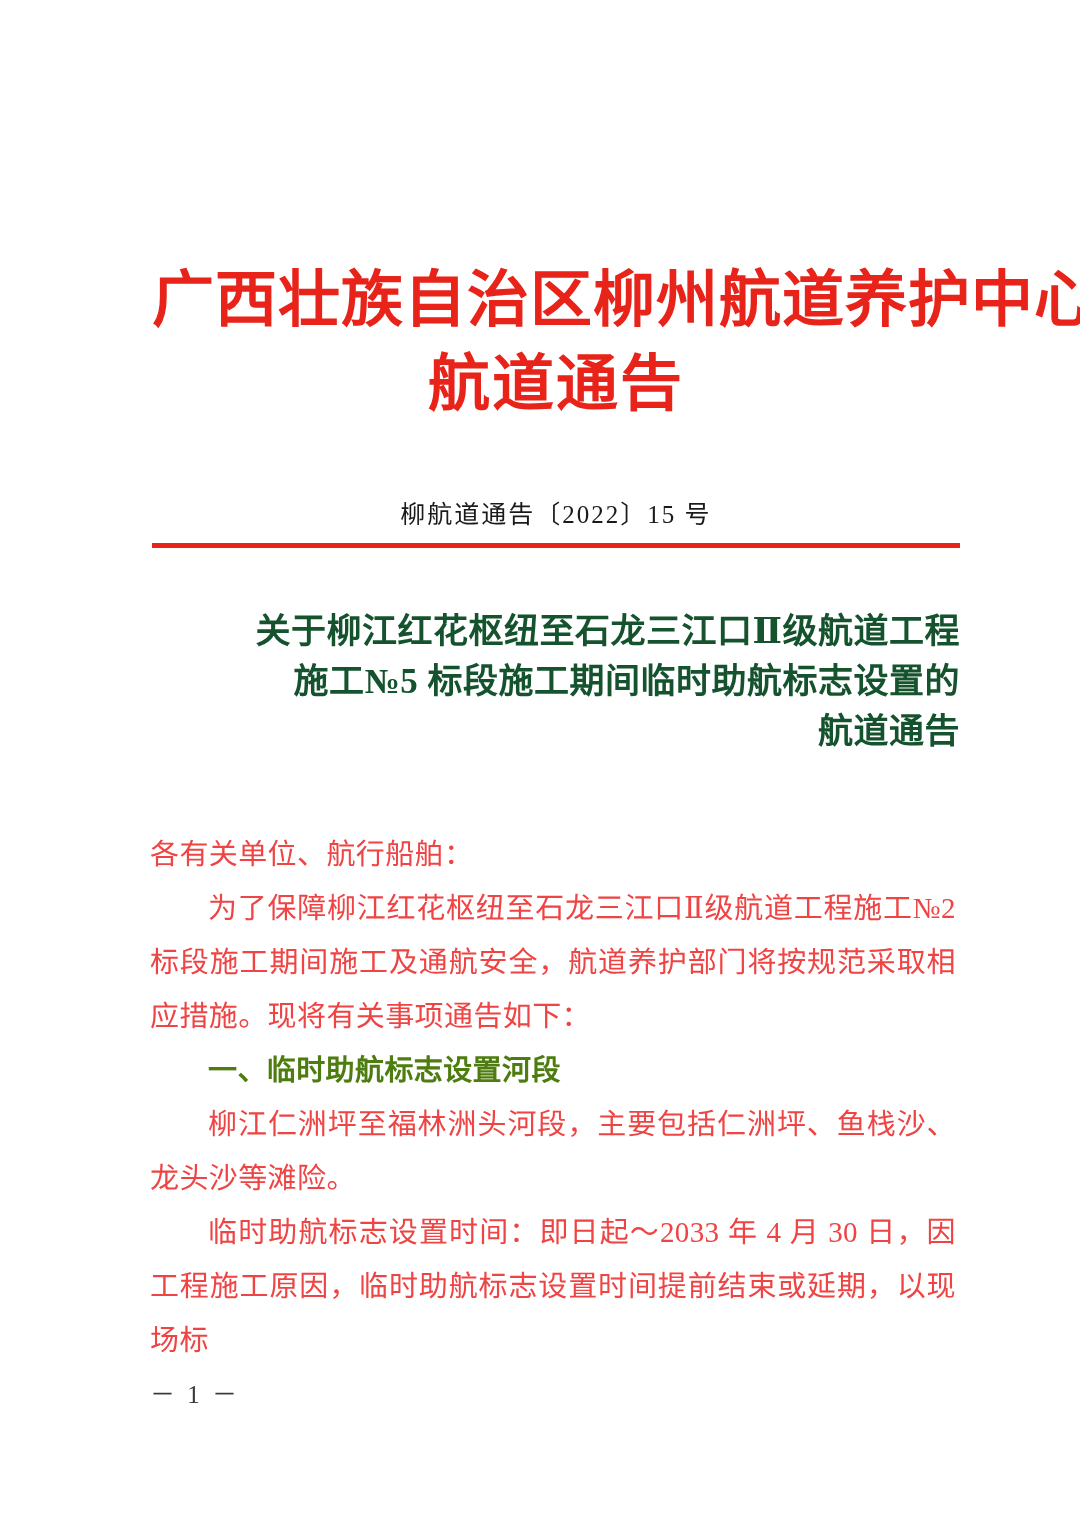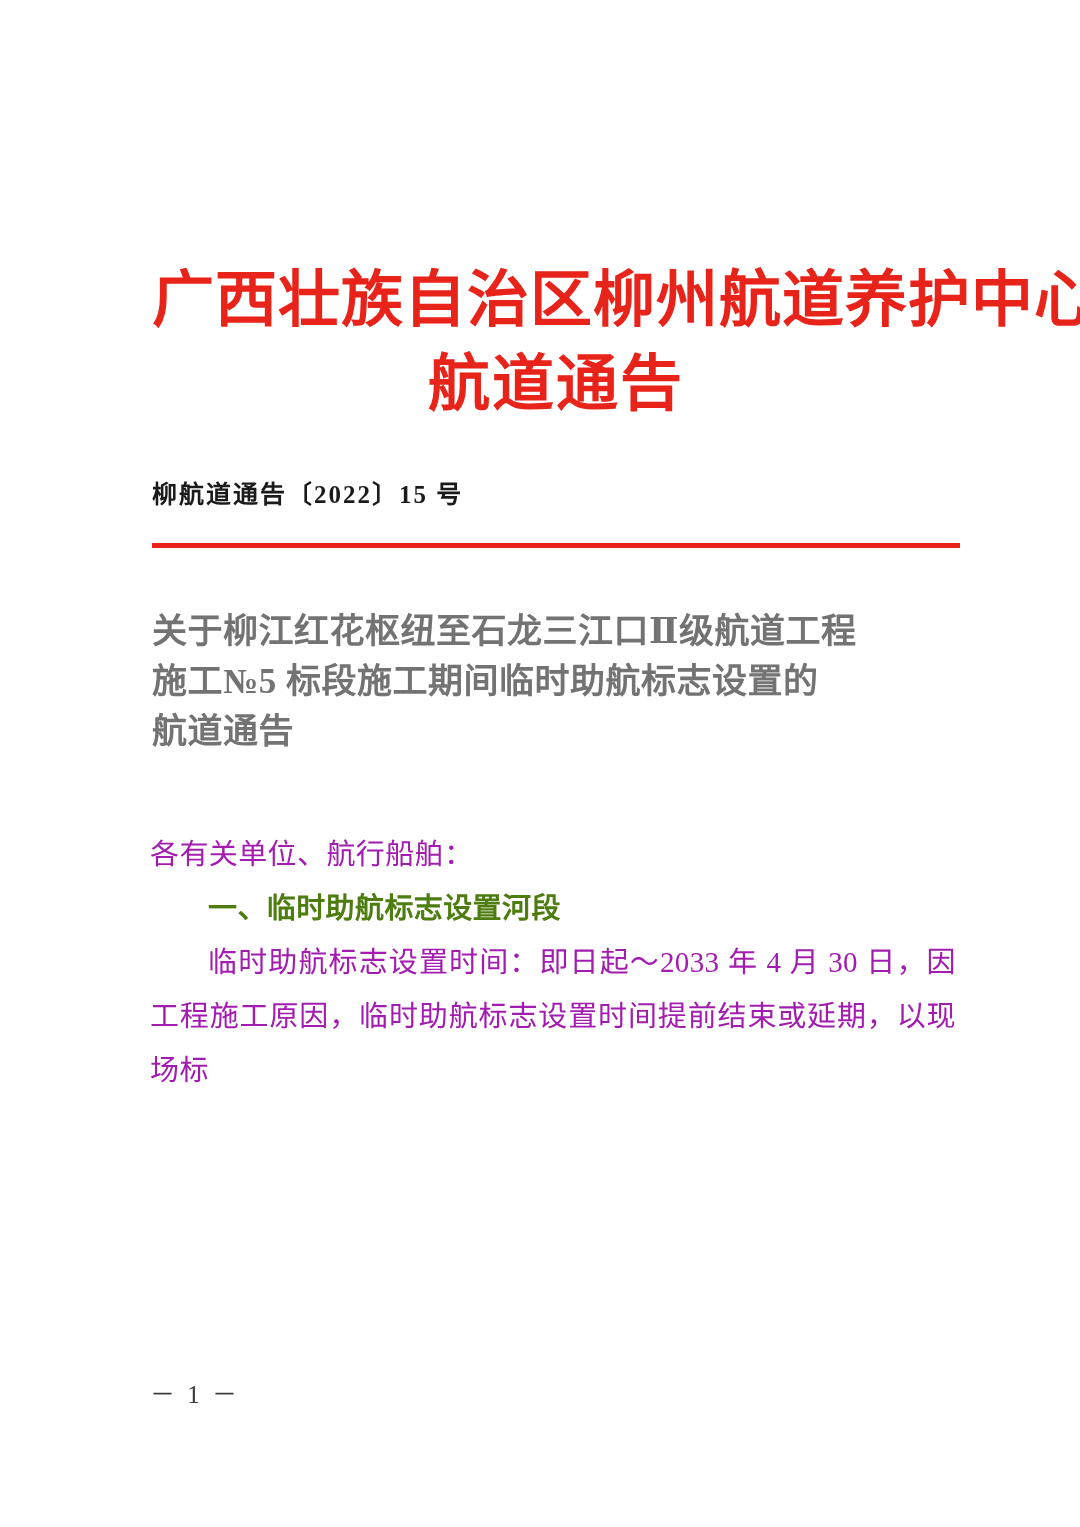--- a/index.html
+++ b/index.html
@@ -45,23 +45,23 @@
     white-space: nowrap;
   }
   .masthead-line.l2 {
     letter-spacing: 2px;
   }
 
   
   .docnum-wrap {
     position: absolute;
     left: 152px;
-    top: 478px;
+    top: 498px;
     width: 808px;
-    font-weight: bold;
+    text-align: center;
   }
   .docnum {
     font-family: "Liberation Serif", "DejaVu Serif", serif;
     font-size: 25px;
     line-height: 34px;
     color: #1a1a1a;
     letter-spacing: 2px;
     white-space: nowrap;
   }
 
@@ -73,45 +73,45 @@
     height: 5px;
     background: #e8231a;
   }
 
   
   .doc-title {
     position: absolute;
     left: 152px;
     top: 607px;
     width: 808px;
-    text-align: left;
+    text-align: right;
     font-family: "Liberation Serif", "DejaVu Serif", serif;
     font-weight: 700;
     font-size: 35px;
     line-height: 50px;
     letter-spacing: 0.5px;
-    color: #737373;
+    color: #14532d;
   }
   .doc-title .tl {
     display: block;
     white-space: nowrap;
   }
 
   
   .body-block {
     position: absolute;
     left: 150px;
     top: 827px;
     width: 806px;
   }
   .para {
     font-family: "Liberation Serif", "DejaVu Serif", serif;
     font-size: 29px;
     line-height: 54px;
-    color: #a21caf;
+    color: #ef4444;
     letter-spacing: 0.4px;
     margin: 0;
     text-align: justify;
     text-justify: inter-character;
   }
   .para.indent {
     text-indent: 58px;
   }
   .sec-head {
     font-family: "Liberation Sans", "DejaVu Sans", sans-serif;
@@ -159,23 +159,25 @@
   <div class="doc-title">
     <span class="tl">关于柳江红花枢纽至石龙三江口Ⅱ级航道工程</span>
     <span class="tl">施工№5 标段施工期间临时助航标志设置的</span>
     <span class="tl">航道通告</span>
   </div>
 
   <div class="body-block">
 
     <p class="para">各有关单位、航行船舶：</p>
 
+    <p class="para indent">为了保障柳江红花枢纽至石龙三江口Ⅱ级航道工程施工№2标段施工期间施工及通航安全，航道养护部门将按规范采取相应措施。现将有关事项通告如下：</p>
 
     <p class="sec-head">一、临时助航标志设置河段</p>
 
+    <p class="para indent">柳江仁洲坪至福林洲头河段，主要包括仁洲坪、鱼栈沙、龙头沙等滩险。</p>
 
 
     <p class="para indent">临时助航标志设置时间：即日起～2033 年 4 月 30 日，因工程施工原因，临时助航标志设置时间提前结束或延期，以现场标</p>
   </div>
 
   <div class="footer">
     <span class="page-no">－ 1 －</span>
   </div>
 
 </div>

